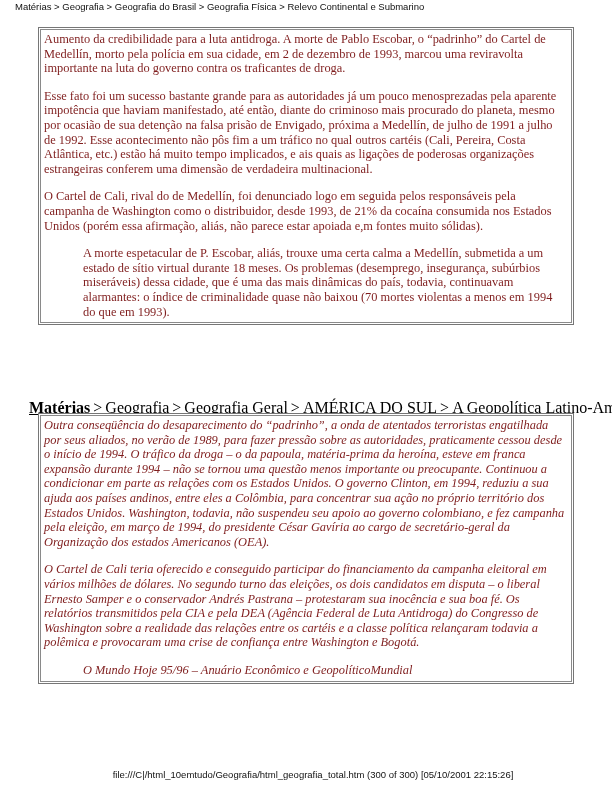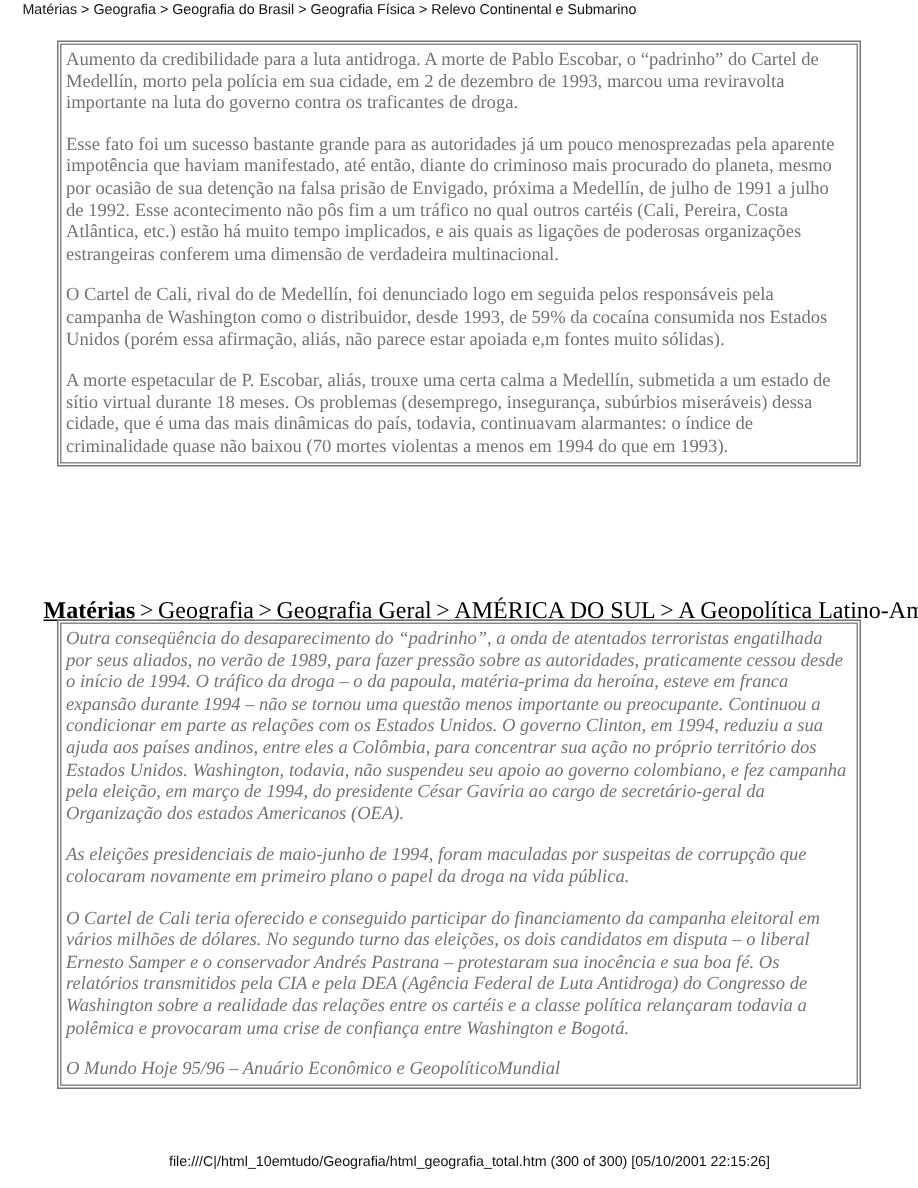--- a/index.html
+++ b/index.html
@@ -35,23 +35,23 @@
   .box2 { top: 413px; font-style: italic; }
   .cell {
     border: 1px solid #8a8a8a;
     padding: 2px 4px 1px 3px;
   }
   .cell p {
     margin: 0 0 13px 0;
     font-family: "Liberation Serif", serif;
     font-size: 12.4px;
     line-height: 14.6px;
-    color: #737373;
+    color: #7f1d1d;
   }
-  .cell p:last-child { margin-bottom: 2px; }
+  .cell p:last-child { margin-bottom: 2px; margin-left: 39px; }
   .breadcrumb2 {
     position: absolute;
     left: 29px;
     top: 399px;
     width: 540px;
     font-family: "Liberation Serif", serif;
     font-size: 16px;
     color: #000000;
     white-space: nowrap;
   }
@@ -79,33 +79,32 @@
 <body>
 
 <div class="page">
 
   <div class="print-header">Matérias &gt; Geografia &gt; Geografia do Brasil &gt; Geografia Física &gt; Relevo Continental e Submarino</div>
 
   <div class="content-box box1">
     <div class="cell">
       <p>Aumento da credibilidade para a luta antidroga. A morte de Pablo Escobar, o “padrinho” do Cartel de Medellín, morto pela polícia em sua cidade, em 2 de dezembro de 1993, marcou uma reviravolta importante na luta do governo contra os traficantes de droga.</p>
       <p>Esse fato foi um sucesso bastante grande para as autoridades já um pouco menosprezadas pela aparente impotência que haviam manifestado, até então, diante do criminoso mais procurado do planeta, mesmo por ocasião de sua detenção na falsa prisão de Envigado, próxima a Medellín, de julho de 1991 a julho de 1992. Esse acontecimento não pôs fim a um tráfico no qual outros cartéis (Cali, Pereira, Costa Atlântica, etc.) estão há muito tempo implicados, e ais quais as ligações de poderosas organizações estrangeiras conferem uma dimensão de verdadeira multinacional.</p>
-      <p>O Cartel de Cali, rival do de Medellín, foi denunciado logo em seguida pelos responsáveis pela campanha de Washington como o distribuidor, desde 1993, de 59% da cocaína consumida nos Estados Unidos (porém essa afirmação, aliás, não parece estar apoiada e,m fontes muito sólidas).</p>
+      <p>O Cartel de Cali, rival do de Medellín, foi denunciado logo em seguida pelos responsáveis pela campanha de Washington como o distribuidor, desde 1993, de 21% da cocaína consumida nos Estados Unidos (porém essa afirmação, aliás, não parece estar apoiada e,m fontes muito sólidas).</p>
       <p>A morte espetacular de P. Escobar, aliás, trouxe uma certa calma a Medellín, submetida a um estado de sítio virtual durante 18 meses. Os problemas (desemprego, insegurança, subúrbios miseráveis) dessa cidade, que é uma das mais dinâmicas do país, todavia, continuavam alarmantes: o índice de criminalidade quase não baixou (70 mortes violentas a menos em 1994 do que em 1993).</p>
     </div>
   </div>
 
   <nav class="breadcrumb2">
     <a class="bold">Matérias</a><span class="sep">&gt;</span><a>Geografia</a><span class="sep">&gt;</span><a>Geografia Geral</a><span class="sep">&gt;</span><a>AMÉRICA DO SUL</a><span class="sep">&gt;</span><span class="current">A Geopolítica Latino-Americana do Narcotráfico: 57_4-4</span>
   </nav>
 
   <div class="content-box box2">
     <div class="cell">
       <p>Outra conseqüência do desaparecimento do “padrinho”, a onda de atentados terroristas engatilhada por seus aliados, no verão de 1989, para fazer pressão sobre as autoridades, praticamente cessou desde o início de 1994. O tráfico da droga – o da papoula, matéria-prima da heroína, esteve em franca expansão durante 1994 – não se tornou uma questão menos importante ou preocupante. Continuou a condicionar em parte as relações com os Estados Unidos. O governo Clinton, em 1994, reduziu a sua ajuda aos países andinos, entre eles a Colômbia, para concentrar sua ação no próprio território dos Estados Unidos. Washington, todavia, não suspendeu seu apoio ao governo colombiano, e fez campanha pela eleição, em março de 1994, do presidente César Gavíria ao cargo de secretário-geral da Organização dos estados Americanos (OEA).</p>
-      <p>As eleições presidenciais de maio-junho de 1994, foram maculadas por suspeitas de corrupção que colocaram novamente em primeiro plano o papel da droga na vida pública.</p>
       <p>O Cartel de Cali teria oferecido e conseguido participar do financiamento da campanha eleitoral em vários milhões de dólares. No segundo turno das eleições, os dois candidatos em disputa – o liberal Ernesto Samper e o conservador Andrés Pastrana – protestaram sua inocência e sua boa fé. Os relatórios transmitidos pela CIA e pela DEA (Agência Federal de Luta Antidroga) do Congresso de Washington sobre a realidade das relações entre os cartéis e a classe política relançaram todavia a polêmica e provocaram uma crise de confiança entre Washington e Bogotá.</p>
       <p>O Mundo Hoje 95/96 – Anuário Econômico e GeopolíticoMundial</p>
     </div>
   </div>
 
   <div class="print-footer">file:///C|/html_10emtudo/Geografia/html_geografia_total.htm (300 of 300) [05/10/2001 22:15:26]</div>
 
 </div>
 
 </body></html>

